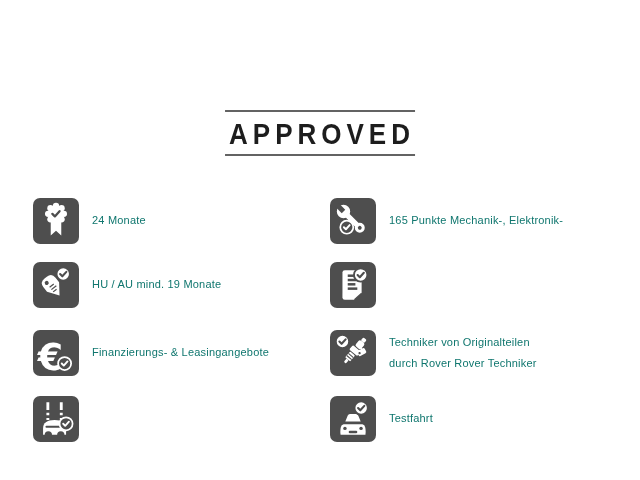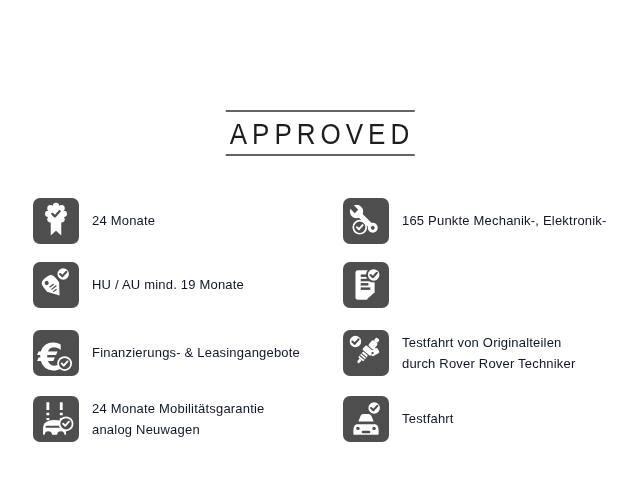--- a/index.html
+++ b/index.html
@@ -6,36 +6,36 @@
   html,body{margin:0;padding:0;}
   body{
     width:640px;height:480px;position:relative;overflow:hidden;
     background:#ffffff;
     font-family:"Liberation Sans","DejaVu Sans",sans-serif;
   }
   .approved{
     position:absolute;top:110px;left:50%;transform:translateX(-50%);
     border-top:2px solid #636363;border-bottom:2px solid #636363;
     padding:7px 0 4px 4px;
-    color:#1d1d1d;font-size:26px;font-weight:normal;letter-spacing:5px;
+    color:#1d1d1d;font-size:26px;font-weight:bold;letter-spacing:5px;
     white-space:nowrap;
   }
   .approved span{display:inline-block;transform:scaleY(1.14);transform-origin:center;}
   .item{
     position:absolute;display:flex;align-items:center;height:46px;
   }
   .item.col-left{left:33px;}
-  .item.col-right{left:331px;padding-left:12px;}
+  .item.col-right{left:318px;padding-left:12px;}
   .icon-box{
     width:46px;height:46px;flex:0 0 46px;
     background:#4e4e4e;border-radius:7px;overflow:hidden;
   }
   .icon-box svg{display:block;width:46px;height:46px;}
   .label{
-    margin-left:13px;color:#0f172a;font-size:13px;line-height:21.5px;
+    margin-left:13px;color:#0f766e;font-size:11px;line-height:21.5px;
     letter-spacing:0.2px;white-space:nowrap;
   }
 </style>
 </head>
 <body>
 
 <div class="approved">
   <span>APPROVED</span>
 </div>
 
@@ -149,43 +149,39 @@
       </g>
       <g transform="translate(33 23) rotate(-28)">
         <rect x="-4.5" y="-3" width="9" height="6" rx="1.5" fill="#fff"></rect>
         <circle cx="-2.4" cy="0" r="1.2" fill="#4e4e4e"></circle>
       </g>
       <circle cx="13" cy="12" r="7" fill="#fff" stroke="#4e4e4e" stroke-width="2"></circle>
       <path d="M9.8 12.1 l2.3 2.3 4.2 -4.6" fill="none" stroke="#4e4e4e" stroke-width="2.2" stroke-linecap="round" stroke-linejoin="round"></path>
     </svg>
   </div>
   <div class="label">
-    <div>Testfahrt von Originalteilen</div>
+    <div>Techniker von Originalteilen</div>
     <div>durch Rover Rover Techniker</div>
   </div>
 </div>
 
 <div class="item col-left" style="top:396px">
   <div class="icon-box">
     <svg viewBox="0 0 48 48">
       <g stroke="#fff" stroke-width="3" stroke-dasharray="8 3 2.5 3">
         <line x1="15.5" y1="6.5" x2="15.5" y2="25"></line>
         <line x1="29.5" y1="6.5" x2="29.5" y2="25"></line>
       </g>
       <path fill="#fff" d="M10.5 40.5 v-6.5 q0 -9 12 -9 q12 0 12 9 v6.5 z"></path>
       <rect x="13" y="31" width="19" height="2" rx="1" fill="#4e4e4e"></rect>
       <circle cx="16" cy="40.5" r="3.8" fill="#4e4e4e"></circle>
       <circle cx="29" cy="40.5" r="3.8" fill="#4e4e4e"></circle>
       <circle cx="34.5" cy="29" r="6.8" fill="#4e4e4e" stroke="#fff" stroke-width="1.8"></circle>
       <path d="M31.5 29 l2.1 2.1 3.9 -4.3" fill="none" stroke="#fff" stroke-width="2" stroke-linecap="round" stroke-linejoin="round"></path>
     </svg>
-  </div>
-  <div class="label">
-    <div>24 Monate Mobilitätsgarantie</div>
-    <div>analog Neuwagen</div>
   </div>
 </div>
 
 <div class="item col-right" style="top:396px">
   <div class="icon-box">
     <svg viewBox="0 0 48 48">
       <path fill="#fff" d="M16 26.5 l2.4 -6 q0.7 -1.7 2.5 -1.7 h6.2 q1.8 0 2.5 1.7 l2.4 6 z"></path>
       <path fill="#fff" d="M11 40.5 q-0.8 -6.5 1.2 -10 l2 -0.9 h19.6 l2 0.9 q2 3.5 1.2 10 z"></path>
       <circle cx="15.6" cy="33.8" r="1.8" fill="#4e4e4e"></circle>
       <circle cx="32.4" cy="33.8" r="1.8" fill="#4e4e4e"></circle>

